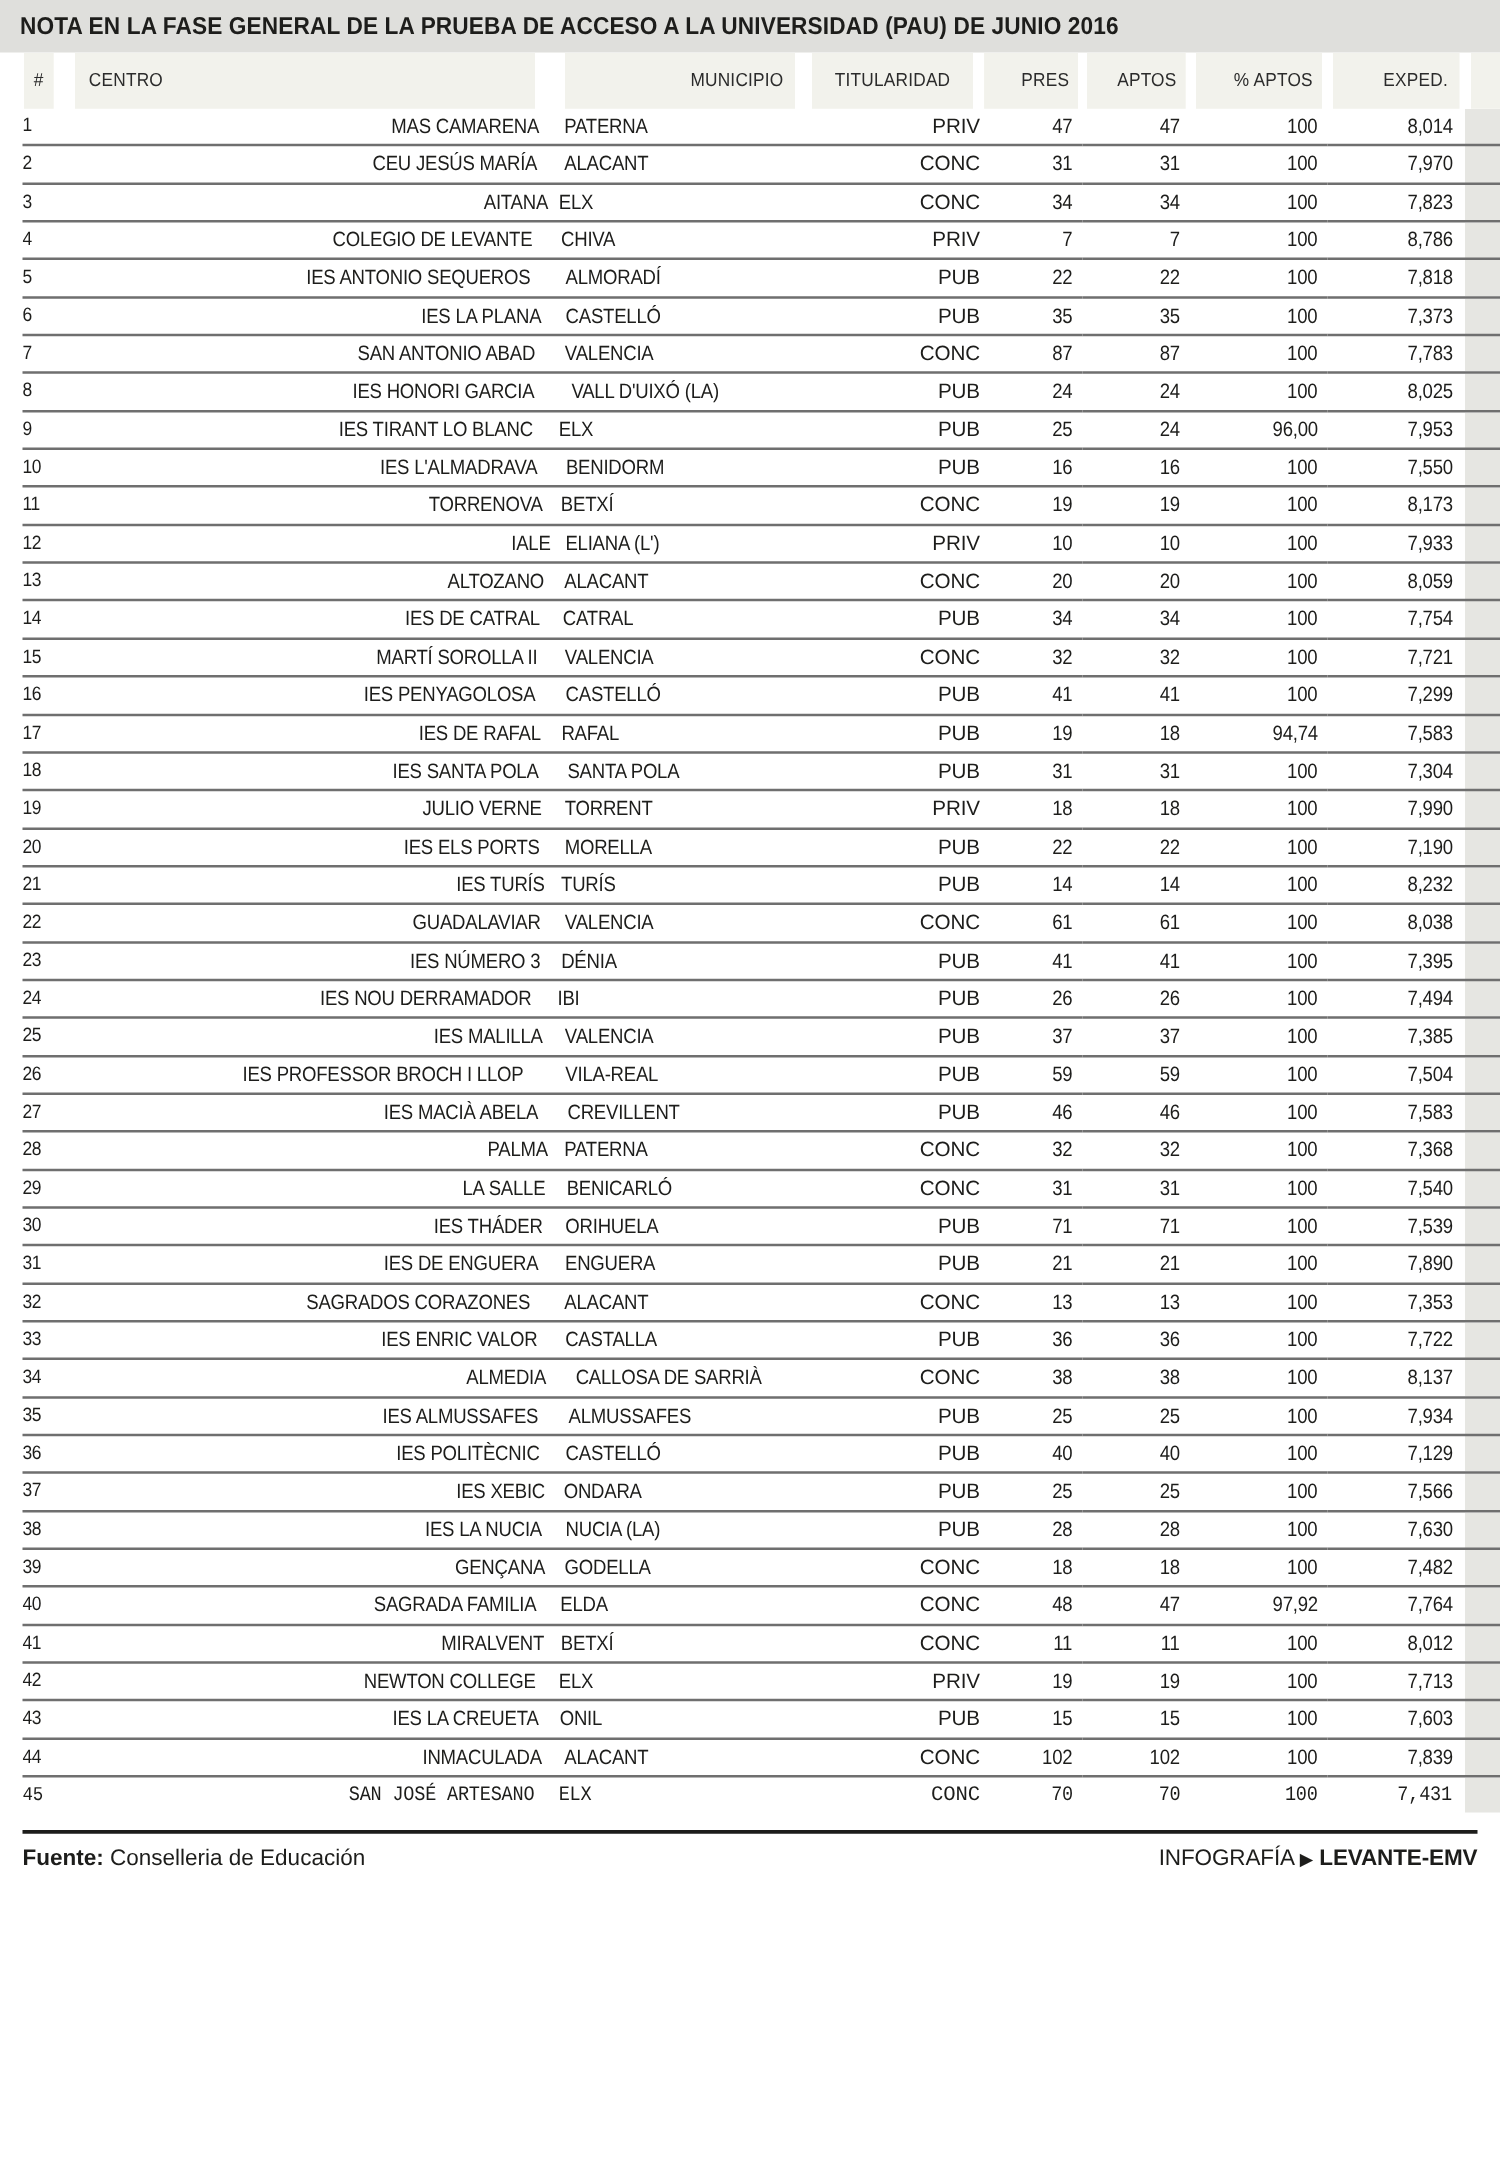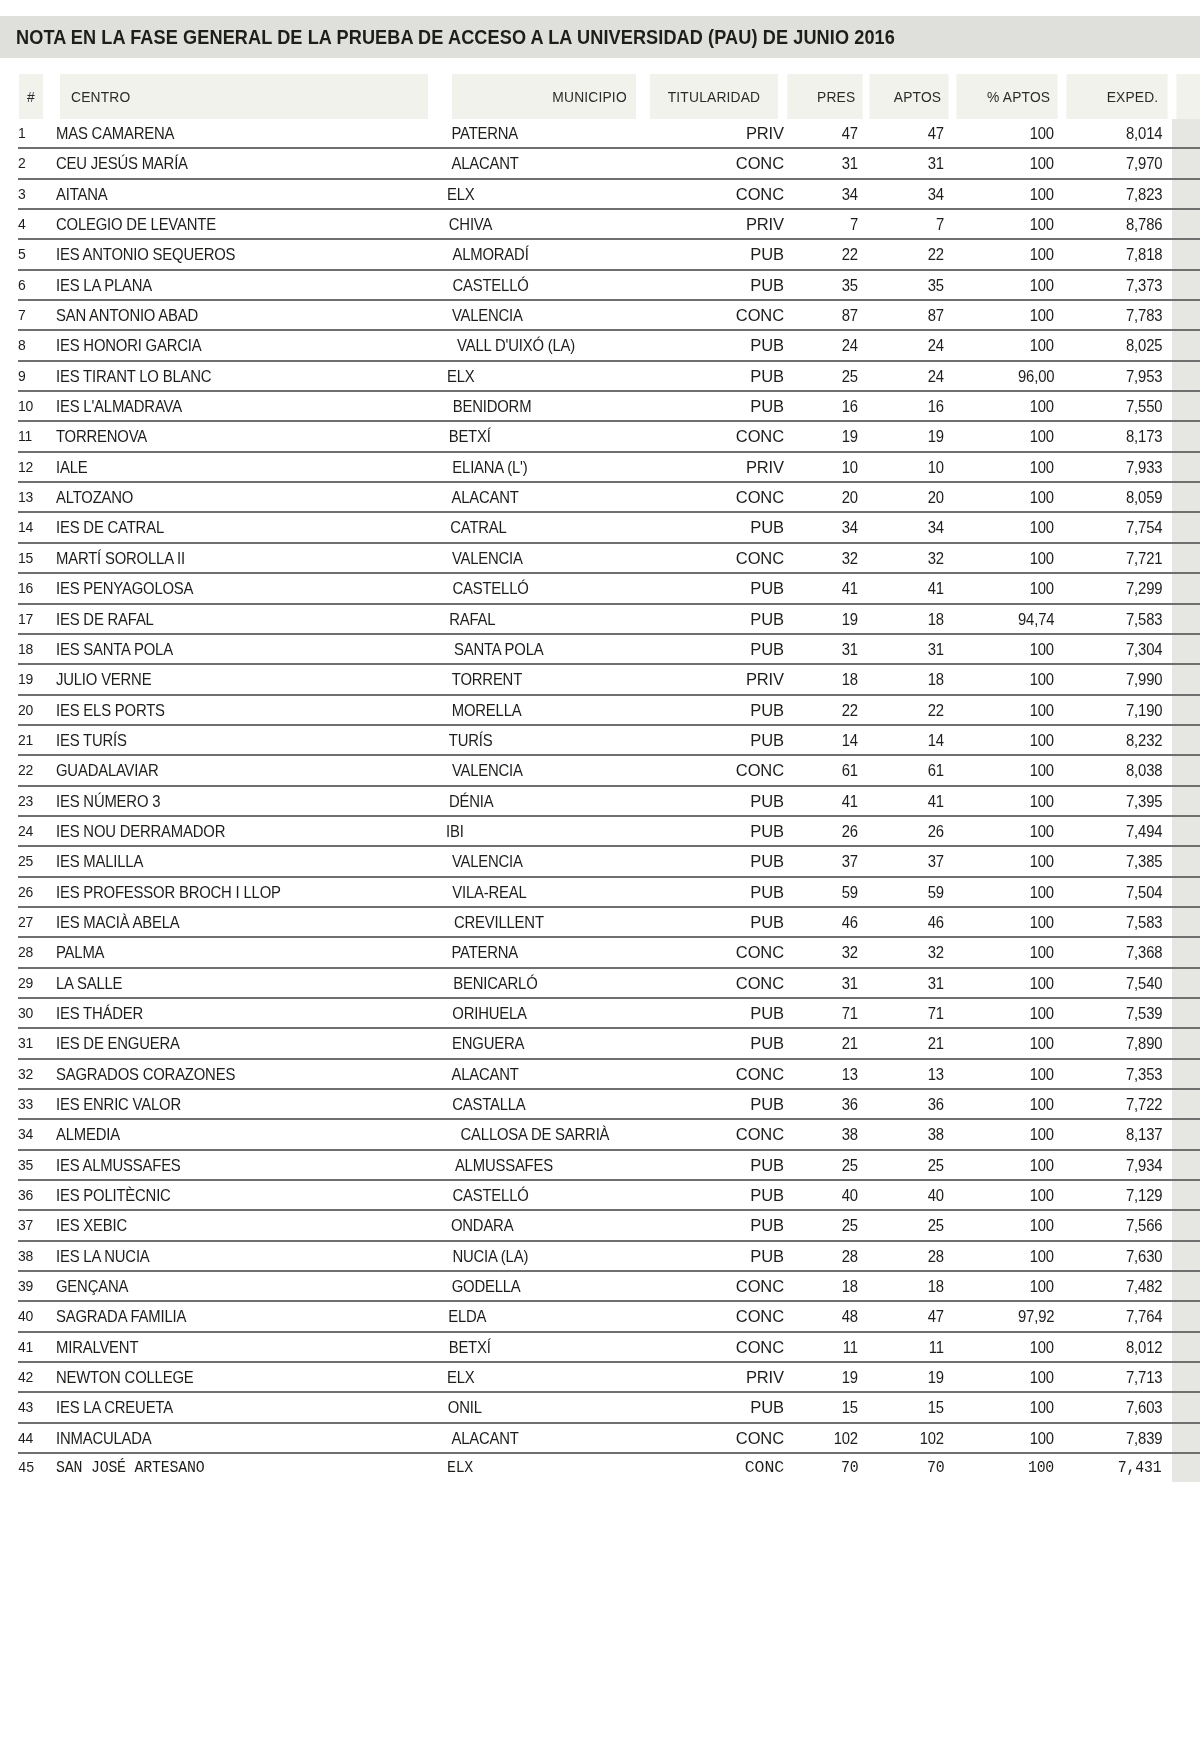--- a/index.html
+++ b/index.html
@@ -22,21 +22,21 @@
     padding: 0 18px 0 18px;
   }
 
   
   .kicker {
     background: #dfdfdc;
     height: 42px;
     display: flex;
     align-items: center;
     padding-left: 16px;
-    margin: 16px -18px;
+    margin: 0 -18px;
   }
   .kicker-text {
     font-size: 19.5px;
     font-weight: bold;
     letter-spacing: 0.1px;
     color: #1d1d1b;
     transform: scaleX(0.93);
     transform-origin: left center;
     white-space: nowrap;
   }
@@ -96,21 +96,21 @@
   }
   tbody tr:last-child td { border-bottom: none; font-family: Liberation Mono, monospace; }
 
   td.c-rank {
     text-align: left;
     font-size: 15.5px;
     padding-left: 0px;
     letter-spacing: -0.3px;
   }
   td.c-centro {
-    text-align: left;
+    text-align: right;
     padding-left: 12px;
     letter-spacing: -0.2px;
   }
   td.c-muni {
     text-align: left;
     padding-right: 10px;
     letter-spacing: -0.2px;
   }
   td.c-tit  { text-align: right; letter-spacing: -0.1px;}
   td.c-num  { text-align: right; padding-right: 8px; letter-spacing: -0.2px;}
@@ -662,14 +662,25 @@
           <td class="c-tit"><span>CONC</span></td>
           <td class="c-num"><span class="squeeze">70</span></td>
           <td class="c-num"><span class="squeeze">70</span></td>
           <td class="c-num"><span class="squeeze">100</span></td>
           <td class="c-exped"><span class="squeeze">7,431</span></td>
           <td class="c-select"></td>
         </tr>
       </tbody>
   </table>
 
+  <div class="footer">
+    <div class="src">
+      <b>Fuente:</b>
+      <span>Conselleria de Educación</span>
+    </div>
+    <div class="credit">
+      <span class="infog">INFOGRAFÍA</span>
+      <span class="tri">▶</span>
+      <span class="brand">LEVANTE-EMV</span>
+    </div>
+  </div>
 
 </div>
 
 </body></html>

